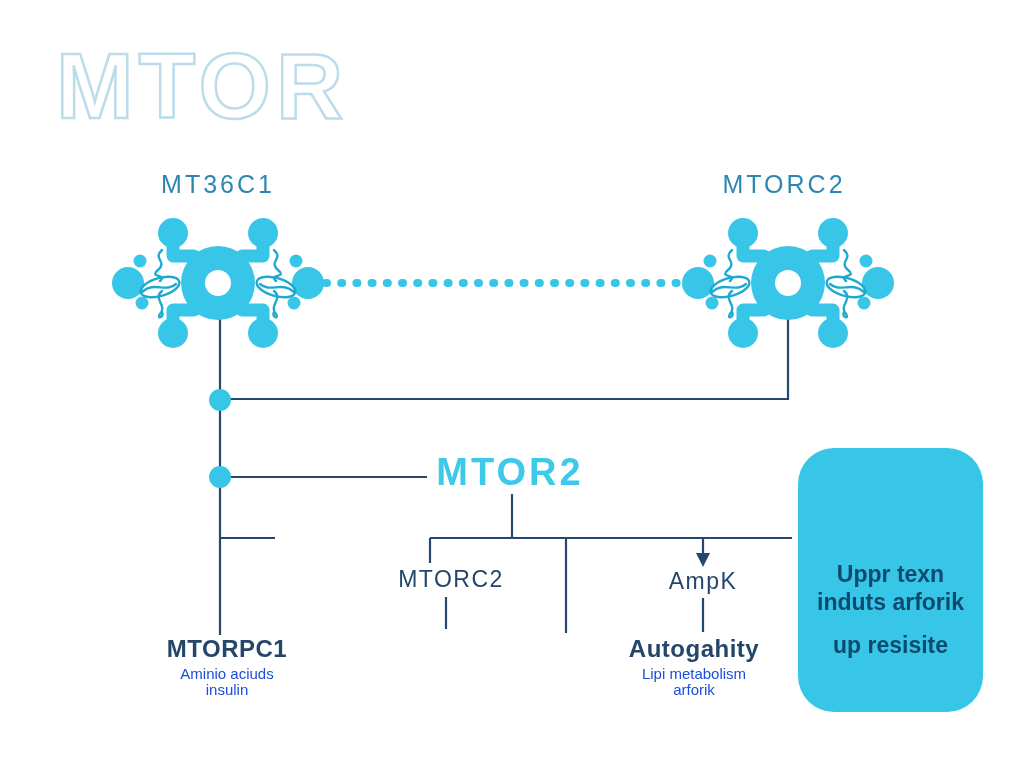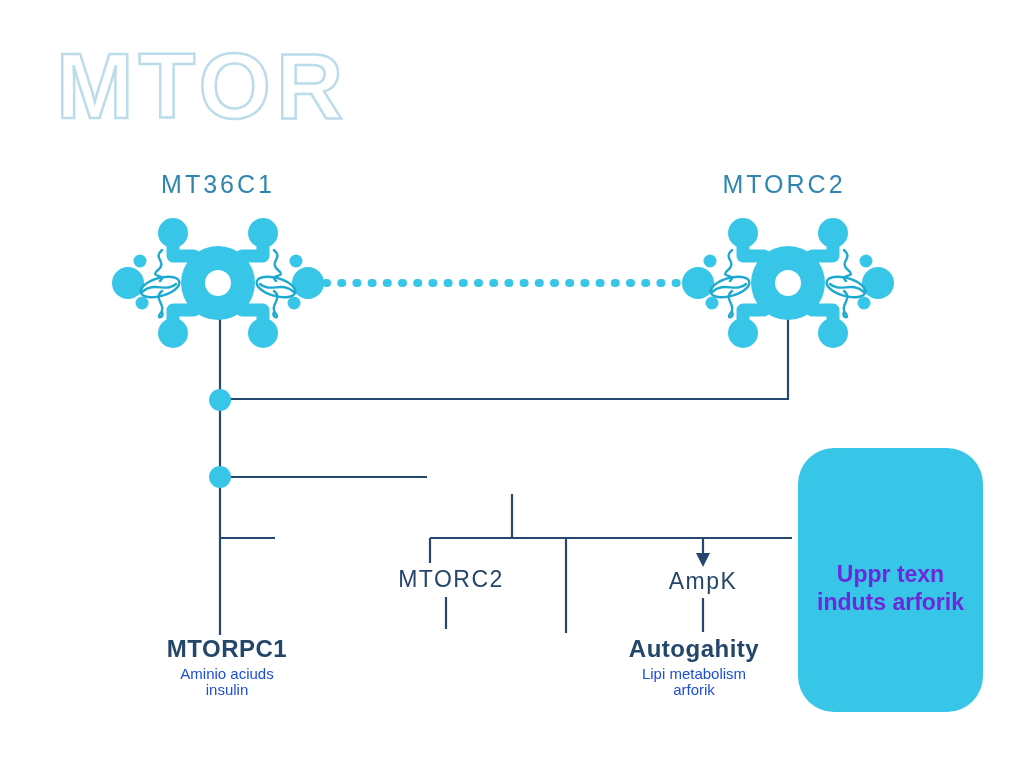--- a/index.html
+++ b/index.html
@@ -30,21 +30,21 @@
     position:absolute;transform:translateX(-50%);top:638px;
     text-align:center;color:#24466b;white-space:nowrap;
   }
   .bgroup .heading{font-size:24px;font-weight:600;letter-spacing:0.5px;line-height:22px;margin-bottom:6px;}
   .bgroup .sub{font-size:15px;font-weight:400;line-height:15.5px;color:#1d4ed8;}
   .sidebox{
     position:absolute;left:798px;top:448px;width:185px;height:264px;
     background:#38c6e8;border-radius:36px;
     display:flex;flex-direction:column;align-items:center;
     padding-top:112px;box-sizing:border-box;
-    color:#6d28d9;font-size:23px;font-weight:700;text-align:center;
+    color:#0c4a6e;font-size:23px;font-weight:700;text-align:center;
   }
   .sidebox .bline{line-height:28px;white-space:nowrap;}
   .sidebox .bline.gap{margin-top:15px;}
 </style>
 </head>
 <body>
 
 <div class="stage">
 
   <svg class="layer" width="1024" height="768" viewBox="0 0 1024 768">
@@ -103,33 +103,35 @@
       <circle cx="220" cy="400" r="11"></circle>
       <circle cx="220" cy="477" r="11"></circle>
     </g>
   </svg>
 
   <div class="title">MTOR</div>
 
   <div class="toplabel" style="left:218px;top:184px">MT36C1</div>
   <div class="toplabel" style="left:784px;top:184px">MTORC2</div>
 
+  <div class="hub" style="left:510px;top:472px">MTOR2</div>
 
   <div class="midlabel" style="left:451px;top:579px">MTORC2</div>
   <div class="midlabel" style="left:703px;top:581px">AmpK</div>
 
   <div class="bgroup" style="left:227px">
     <div class="heading">MTORPC1</div>
     <div class="sub">Aminio aciuds</div>
     <div class="sub">insulin</div>
   </div>
   <div class="bgroup" style="left:694px">
     <div class="heading">Autogahity</div>
     <div class="sub">Lipi metabolism</div>
     <div class="sub">arforik</div>
   </div>
 
   <div class="sidebox">
     <div class="bline">Uppr texn</div>
     <div class="bline">induts arforik</div>
+    <div class="bline gap">up resisite</div>
   </div>
 
 </div>
 
 </body></html>

